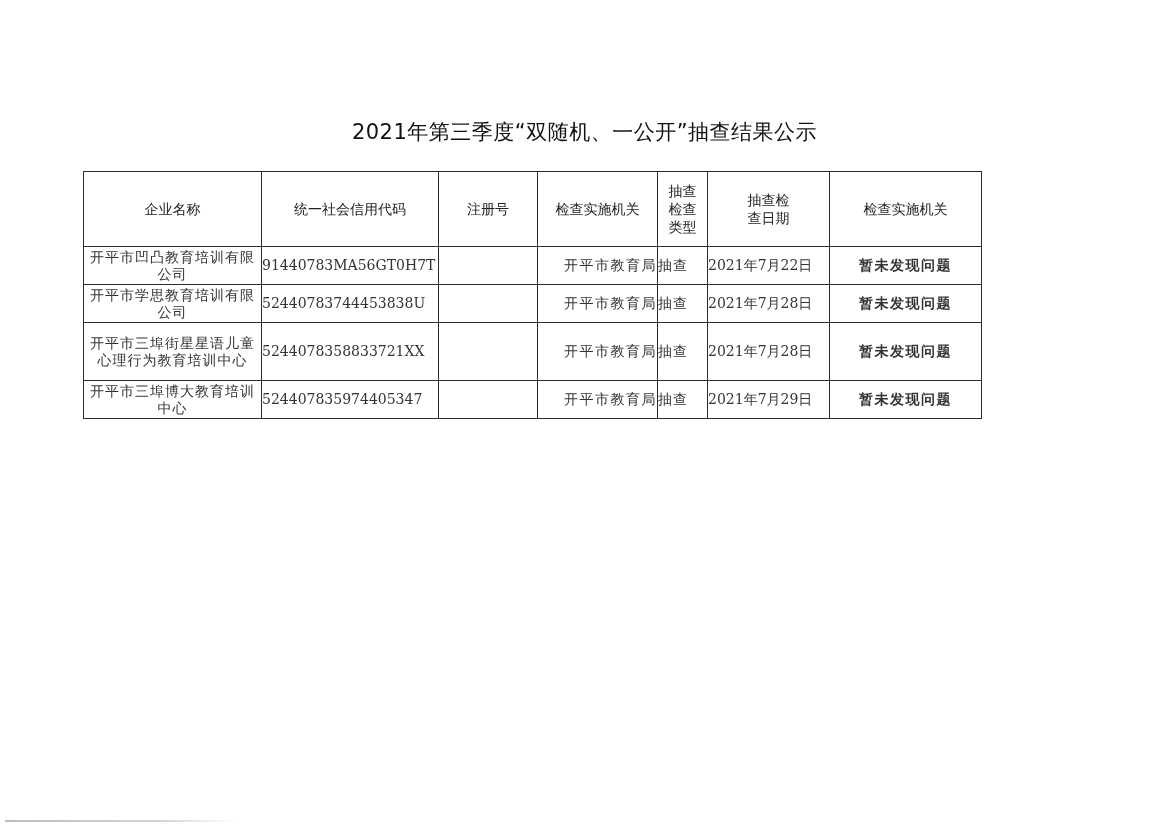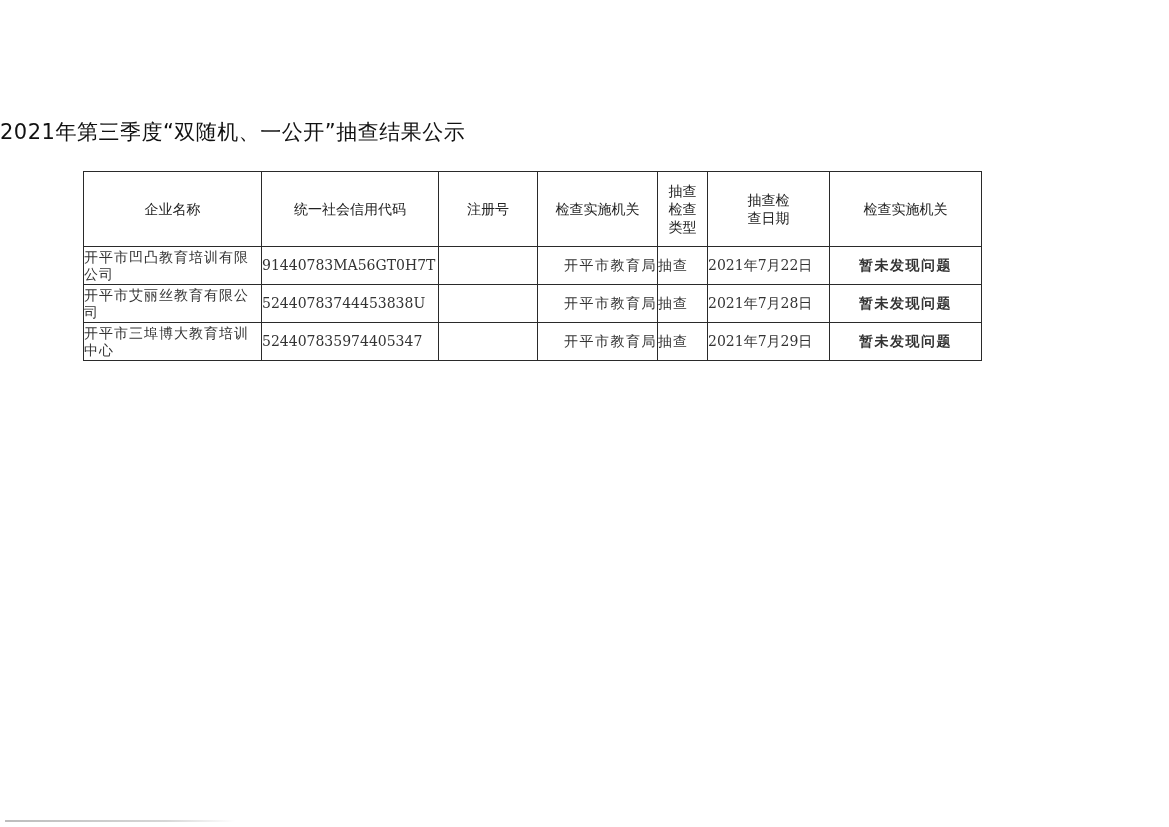--- a/index.html
+++ b/index.html
@@ -13,21 +13,21 @@
       position: relative;
       overflow: hidden;
       font-family: "DejaVu Serif", "Liberation Serif", serif;
       color: #1a1a1a;
     }
     .page-title {
       position: absolute;
       left: 0;
       width: 1169px;
       top: 118px;
-      text-align: left;
+      text-align: center;
       font-family: "DejaVu Sans", "Liberation Sans", sans-serif;
       font-size: 21px;
       letter-spacing: 0.5px;
       color: #111;
     }
     table.result-table {
       position: absolute;
       left: 83px;
       top: 171px;
       border-collapse: collapse;
@@ -53,21 +53,21 @@
     th.narrow-head {
       font-size: 14px;
       line-height: 18px;
     }
     table.result-table td {
       font-size: 14px;
       color: #333;
       line-height: 17px;
     }
     td.name-cell {
-      text-align: left;
+      text-align: center;
       padding-left: 3px;
       padding-right: 2px;
       letter-spacing: 1px;
       font-size: 14.5px;
       color: #2e2e2e;
     }
     td.code-cell {
       text-align: left;
       padding-left: 3px;
       font-size: 12.5px;
@@ -146,22 +146,31 @@
     <tr class="row-2line">
       <td class="name-cell">开平市凹凸教育培训有限公司</td>
       <td class="code-cell">91440783MA56GT0H7T</td>
       <td class="reg-cell"></td>
       <td class="agency-cell">开平市教育局</td>
       <td class="type-cell">抽查</td>
       <td class="date-cell">2021年7月22日</td>
       <td class="result-cell">暂未发现问题</td>
     </tr>
     <tr class="row-2line">
-      <td class="name-cell">开平市艾丽丝教育有限公司</td>
+      <td class="name-cell">开平市学思教育培训有限公司</td>
       <td class="code-cell">52440783744453838U</td>
+      <td class="reg-cell"></td>
+      <td class="agency-cell">开平市教育局</td>
+      <td class="type-cell">抽查</td>
+      <td class="date-cell">2021年7月28日</td>
+      <td class="result-cell">暂未发现问题</td>
+    </tr>
+    <tr class="row-3line">
+      <td class="name-cell">开平市三埠街星星语儿童心理行为教育培训中心</td>
+      <td class="code-cell">5244078358833721XX</td>
       <td class="reg-cell"></td>
       <td class="agency-cell">开平市教育局</td>
       <td class="type-cell">抽查</td>
       <td class="date-cell">2021年7月28日</td>
       <td class="result-cell">暂未发现问题</td>
     </tr>
     <tr class="row-2line">
       <td class="name-cell">开平市三埠博大教育培训中心</td>
       <td class="code-cell">524407835974405347</td>
       <td class="reg-cell"></td>

